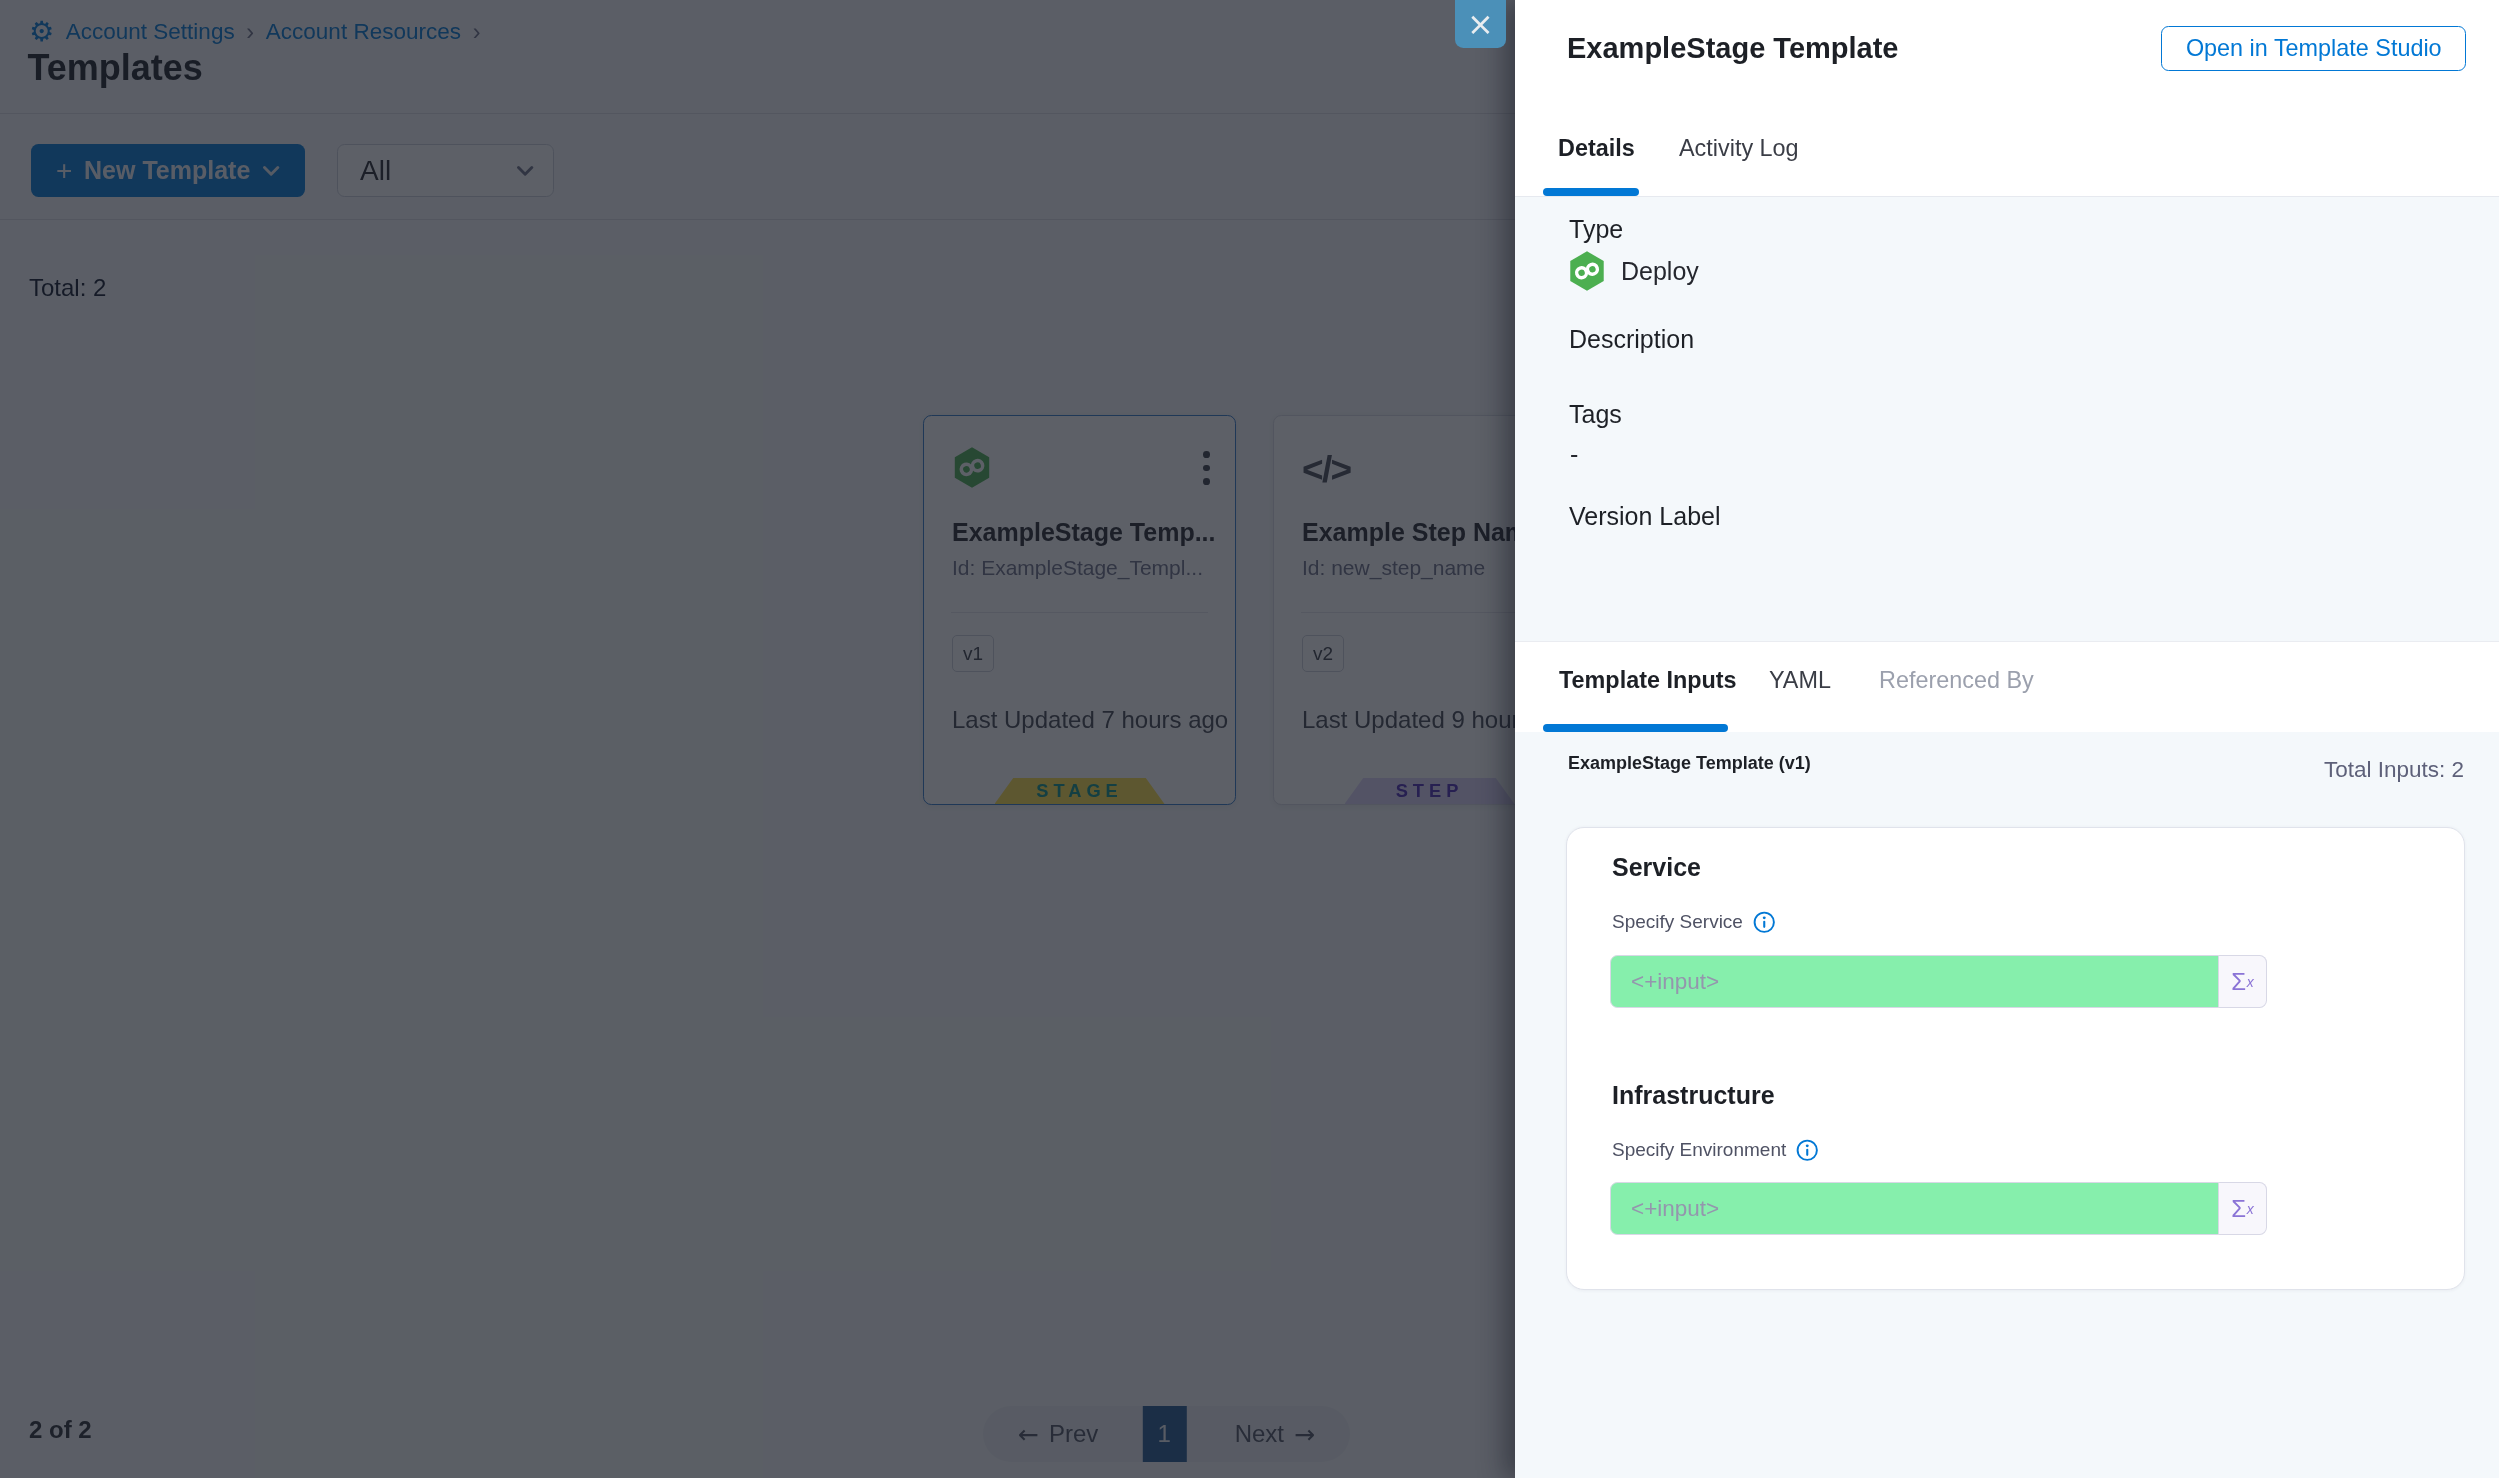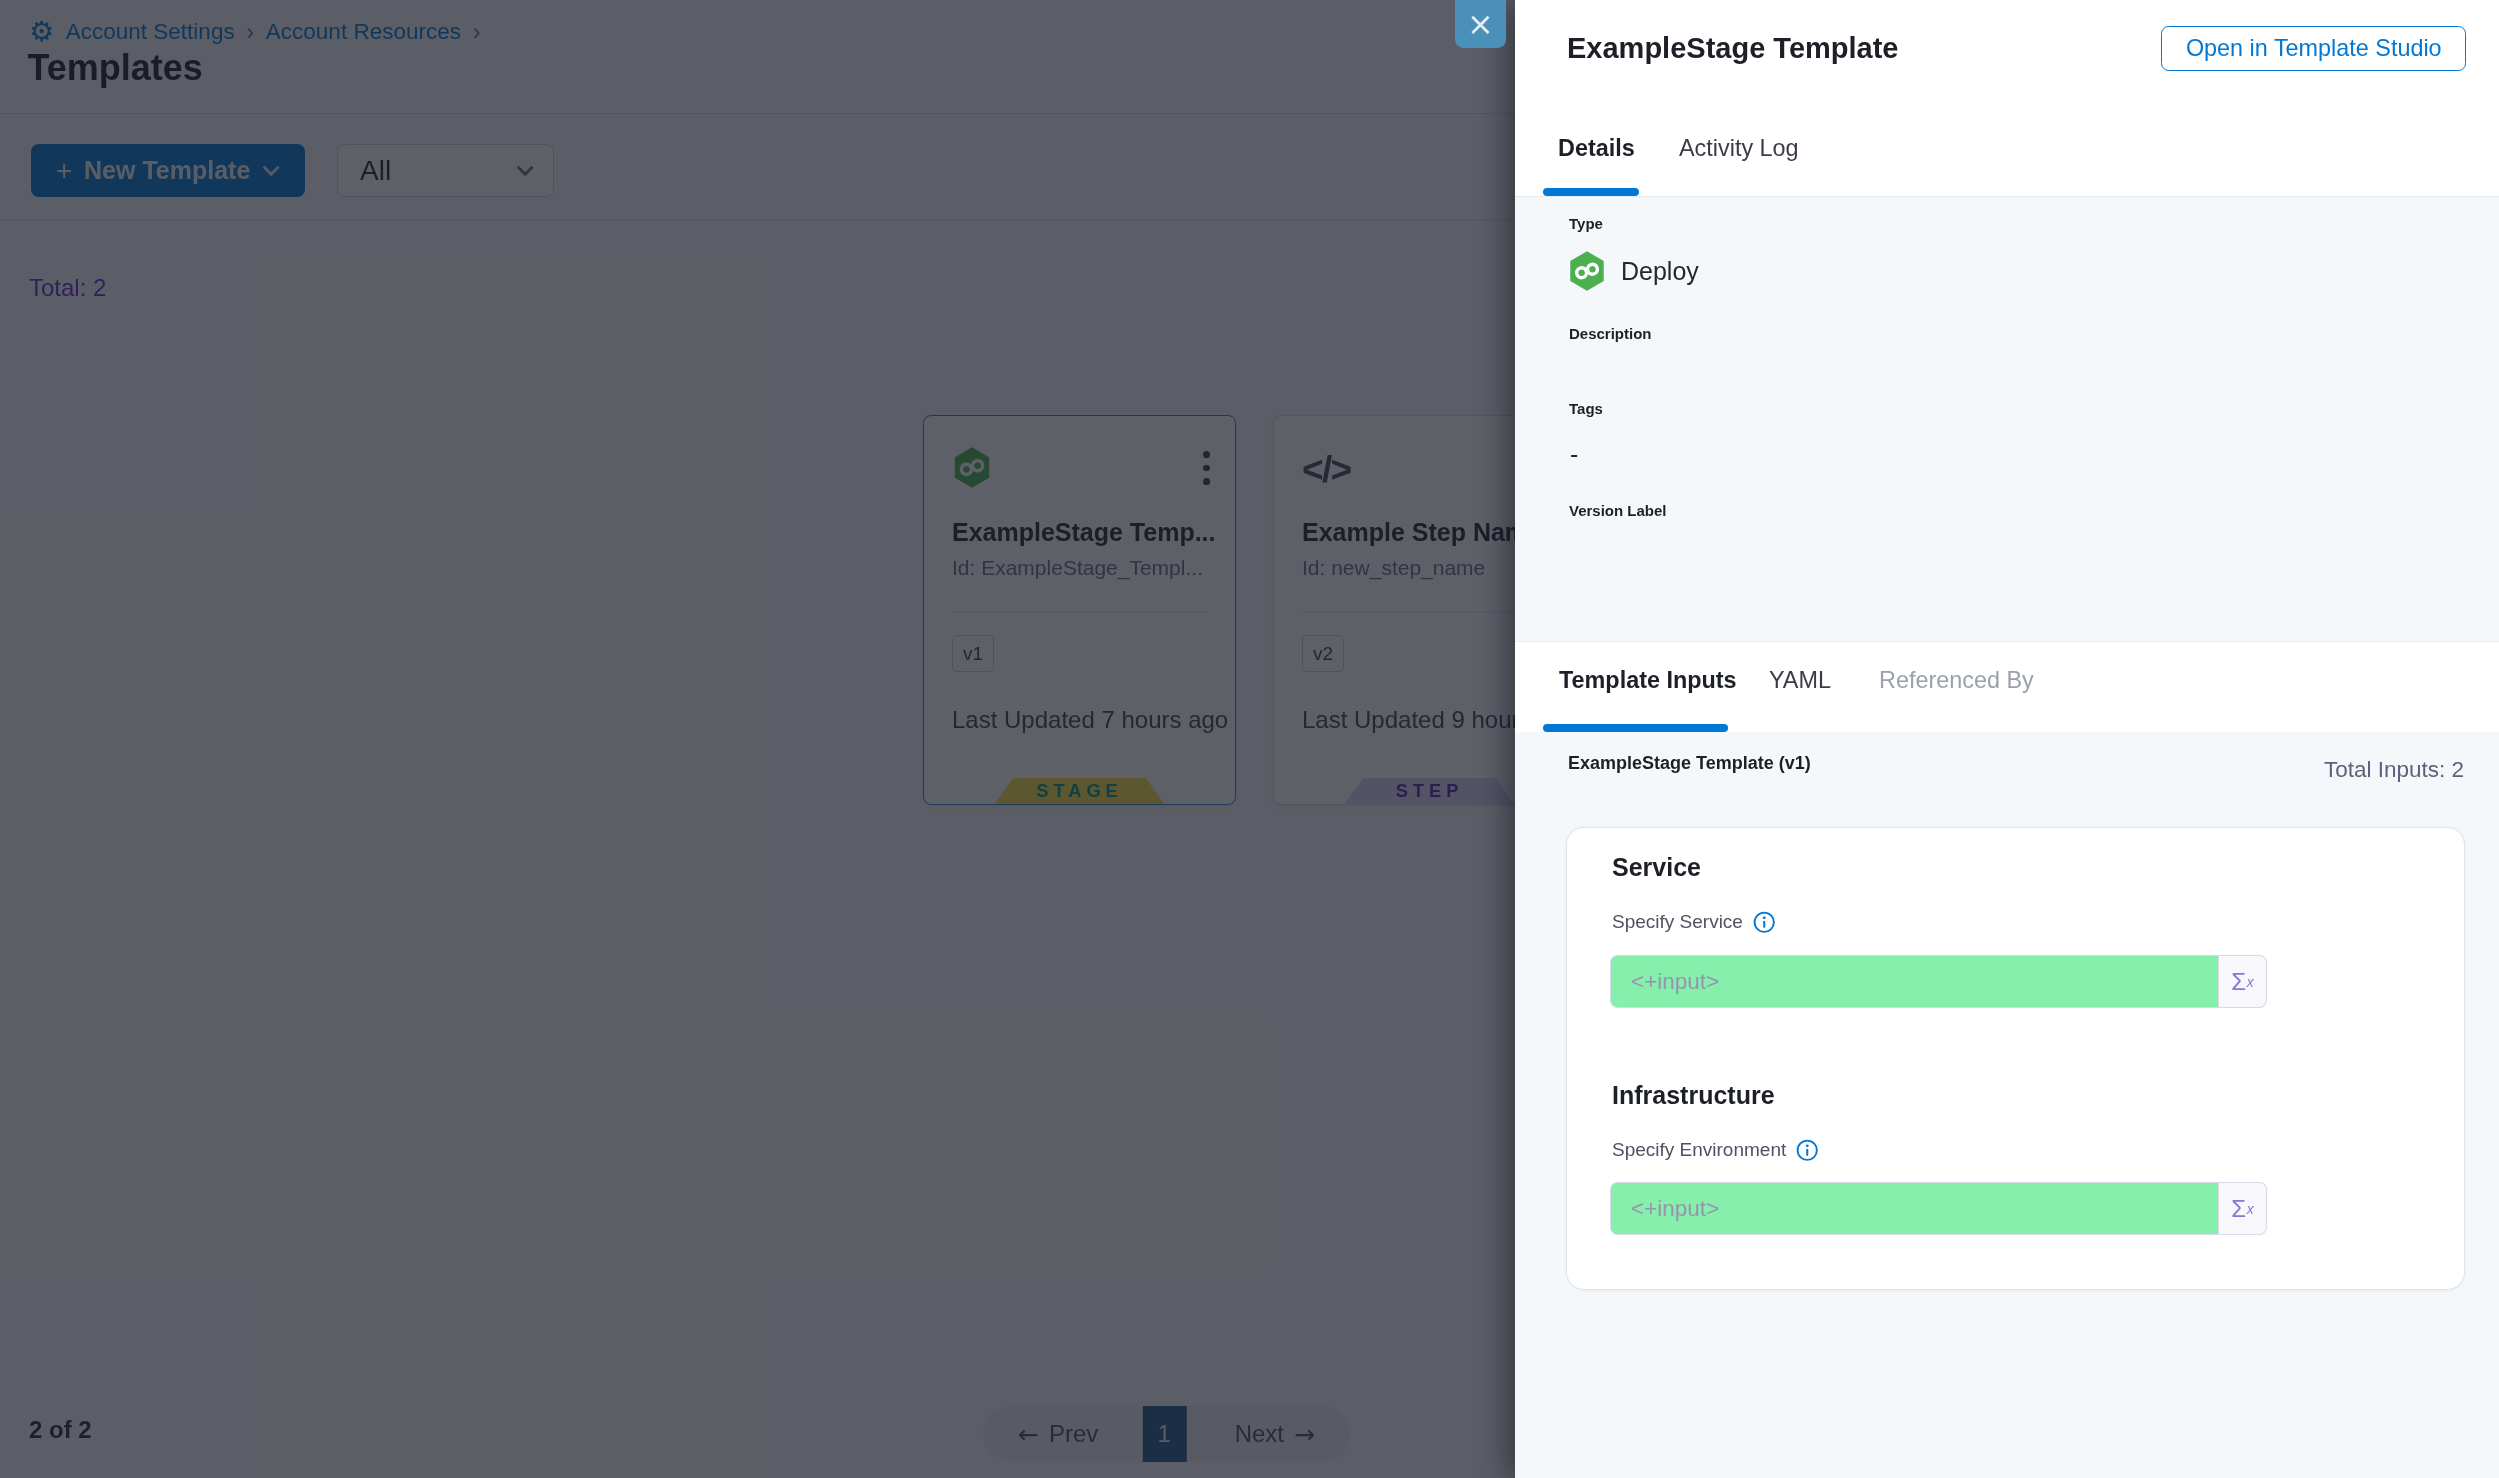--- a/index.html
+++ b/index.html
@@ -28,21 +28,21 @@
   .btn-new-template { position:absolute; left:31px; top:31px; height:53px; padding:0 25px;
     background:#0278d5; color:#f2f6fa; border:none; border-radius:7.5px; cursor:pointer;
     display:flex; align-items:center; gap:11.7px; font-size:25px; font-weight:bold;
     font-family:inherit; }
   .btn-new-template .plus { font-size:28px; font-weight:normal; }
 
   .select-all { position:absolute; left:337px; top:31px; width:217px; height:53px; background:#fff;
     border:0.8px solid #cdd0da; border-radius:7.5px; display:flex; align-items:center;
     padding:0 18.3px 0 22px; font-size:28px; color:#25272e; cursor:pointer; justify-content:space-between; }
 
-  .total-count { position:absolute; left:29px; top:274px; font-size:24px; color:#6d28d9; }
+  .total-count { position:absolute; left:29px; top:274px; font-size:24px; color:#0f172a; }
 
   
   .tpl-card { position:absolute; top:415px; width:313px; height:390px; background:#fff;
     border-radius:8.3px; box-shadow:0 1.7px 6.7px rgba(40,48,70,.08); }
   .tpl-card.selected { border:1.7px solid #2f78c8; }
   .tpl-card.normal  { border:0.8px solid #d9dbe3; }
   .card-1 { left:923px; }
   .card-2 { left:1273px; }
 
   .card-icon-hex { position:absolute; left:28px; top:30px; width:40px; height:43px; }
@@ -102,21 +102,21 @@
   .tab.active { font-weight:bold; color:#1d2026; }
   .tab.muted { color:#9ba0ad; }
   .tab-underline { position:absolute; height:8.3px; background:#0278d5; border-radius:5px; }
 
   .details-panel { position:absolute; left:0; top:196px; width:984px; height:445px;
     background:#f4f8fb; border-top:0.8px solid #e6e9ef; }
   .inputs-panel { position:absolute; left:0; top:732px; width:984px; height:746px; background:#f4f8fb; }
   .subtabs-band { position:absolute; left:0; top:641px; width:984px; height:91px; background:#fff;
     border-top:0.8px solid #eaecf1; }
 
-  .field-label { position:absolute; left:54px; font-size:15px; font-weight:bold; color:#1d2026; }
+  .field-label { position:absolute; left:54px; font-size:25px; font-weight:normal; color:#1d2026; }
   .type-row { position:absolute; left:53px; top:250px; display:flex; align-items:center; gap:15px;
     font-size:25px; color:#25272e; }
   .hex-icon { width:38px; height:42px; display:block; }
   .tags-value { position:absolute; left:55px; top:440px; font-size:25px; color:#25272e; }
 
   .version-select { position:absolute; left:53px; top:540px; width:505px; height:53px; background:#fff;
     border:0.8px solid #d6d8e4; border-radius:7.5px; display:flex; align-items:center;
     justify-content:space-between; padding:0 22px 0 23.4px; font-size:22.5px; color:#25272e; cursor:pointer; }
 
   .inputs-heading { position:absolute; left:53px; top:753px; font-size:18px; font-weight:bold; color:#1d2026; }

